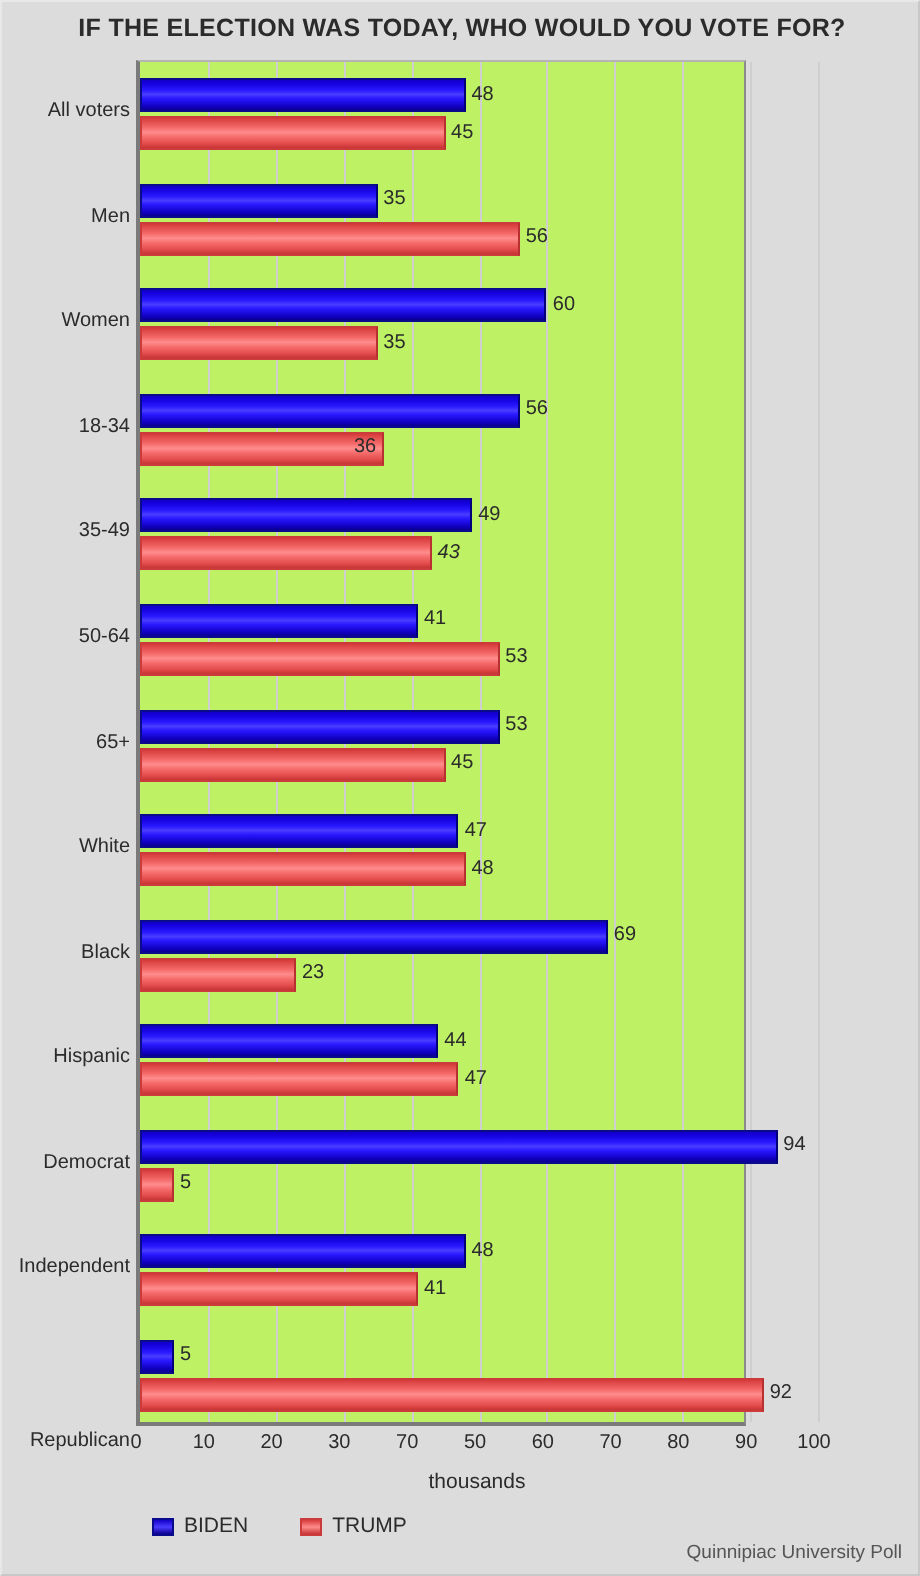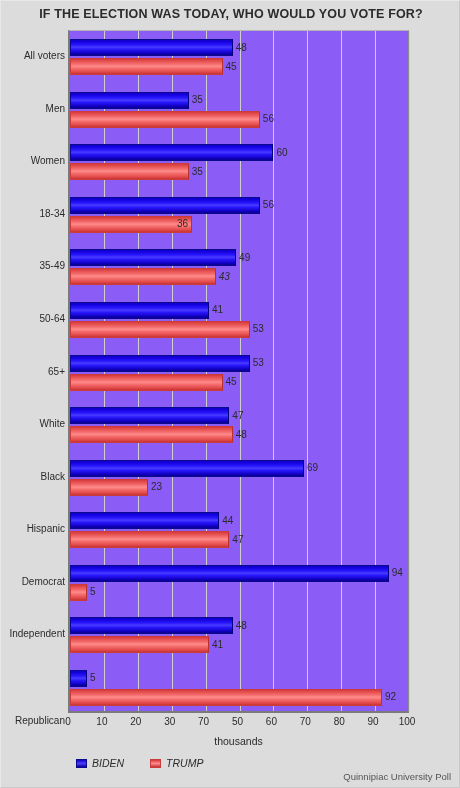--- a/index.html
+++ b/index.html
@@ -35,23 +35,23 @@
     font-weight: bold;
     color: #2b2b2b;
     letter-spacing: 0.15px;
   }
 
   
   #plot-area {
     position: absolute;
     left: 67px;
     top: 29px;
-    width: 341px;
+    width: 305px;
     height: 683px;
-    background: #8b5cf6;
+    background: #bef264;
     border-left: 2px solid #7a7a7a;
     border-right: 1px solid #8c8c8c;
     border-top: 1px solid #b4b4b4;
     border-bottom: 2px solid #7a7a7a;
     box-sizing: border-box;
   }
   #gridlines {
     position: absolute;
     left: 0; top: 0;
     width: 100%; height: 100%;
@@ -164,21 +164,20 @@
   }
   .legend-swatch.trump {
     background: linear-gradient(to bottom, #d63a3a 0%, #ff8c8c 50%, #c63434 100%);
     border: 1px solid #cc3b3b;
     box-sizing: border-box;
   }
   .legend-text {
     font-size: 10.5px;
     color: #2b2b2b;
     line-height: 1;
-    font-style: italic;
   }
 
   
   #source-note {
     position: absolute;
     right: 8px;
     top: 770px;
     font-size: 9.5px;
     color: #555555;
   }

